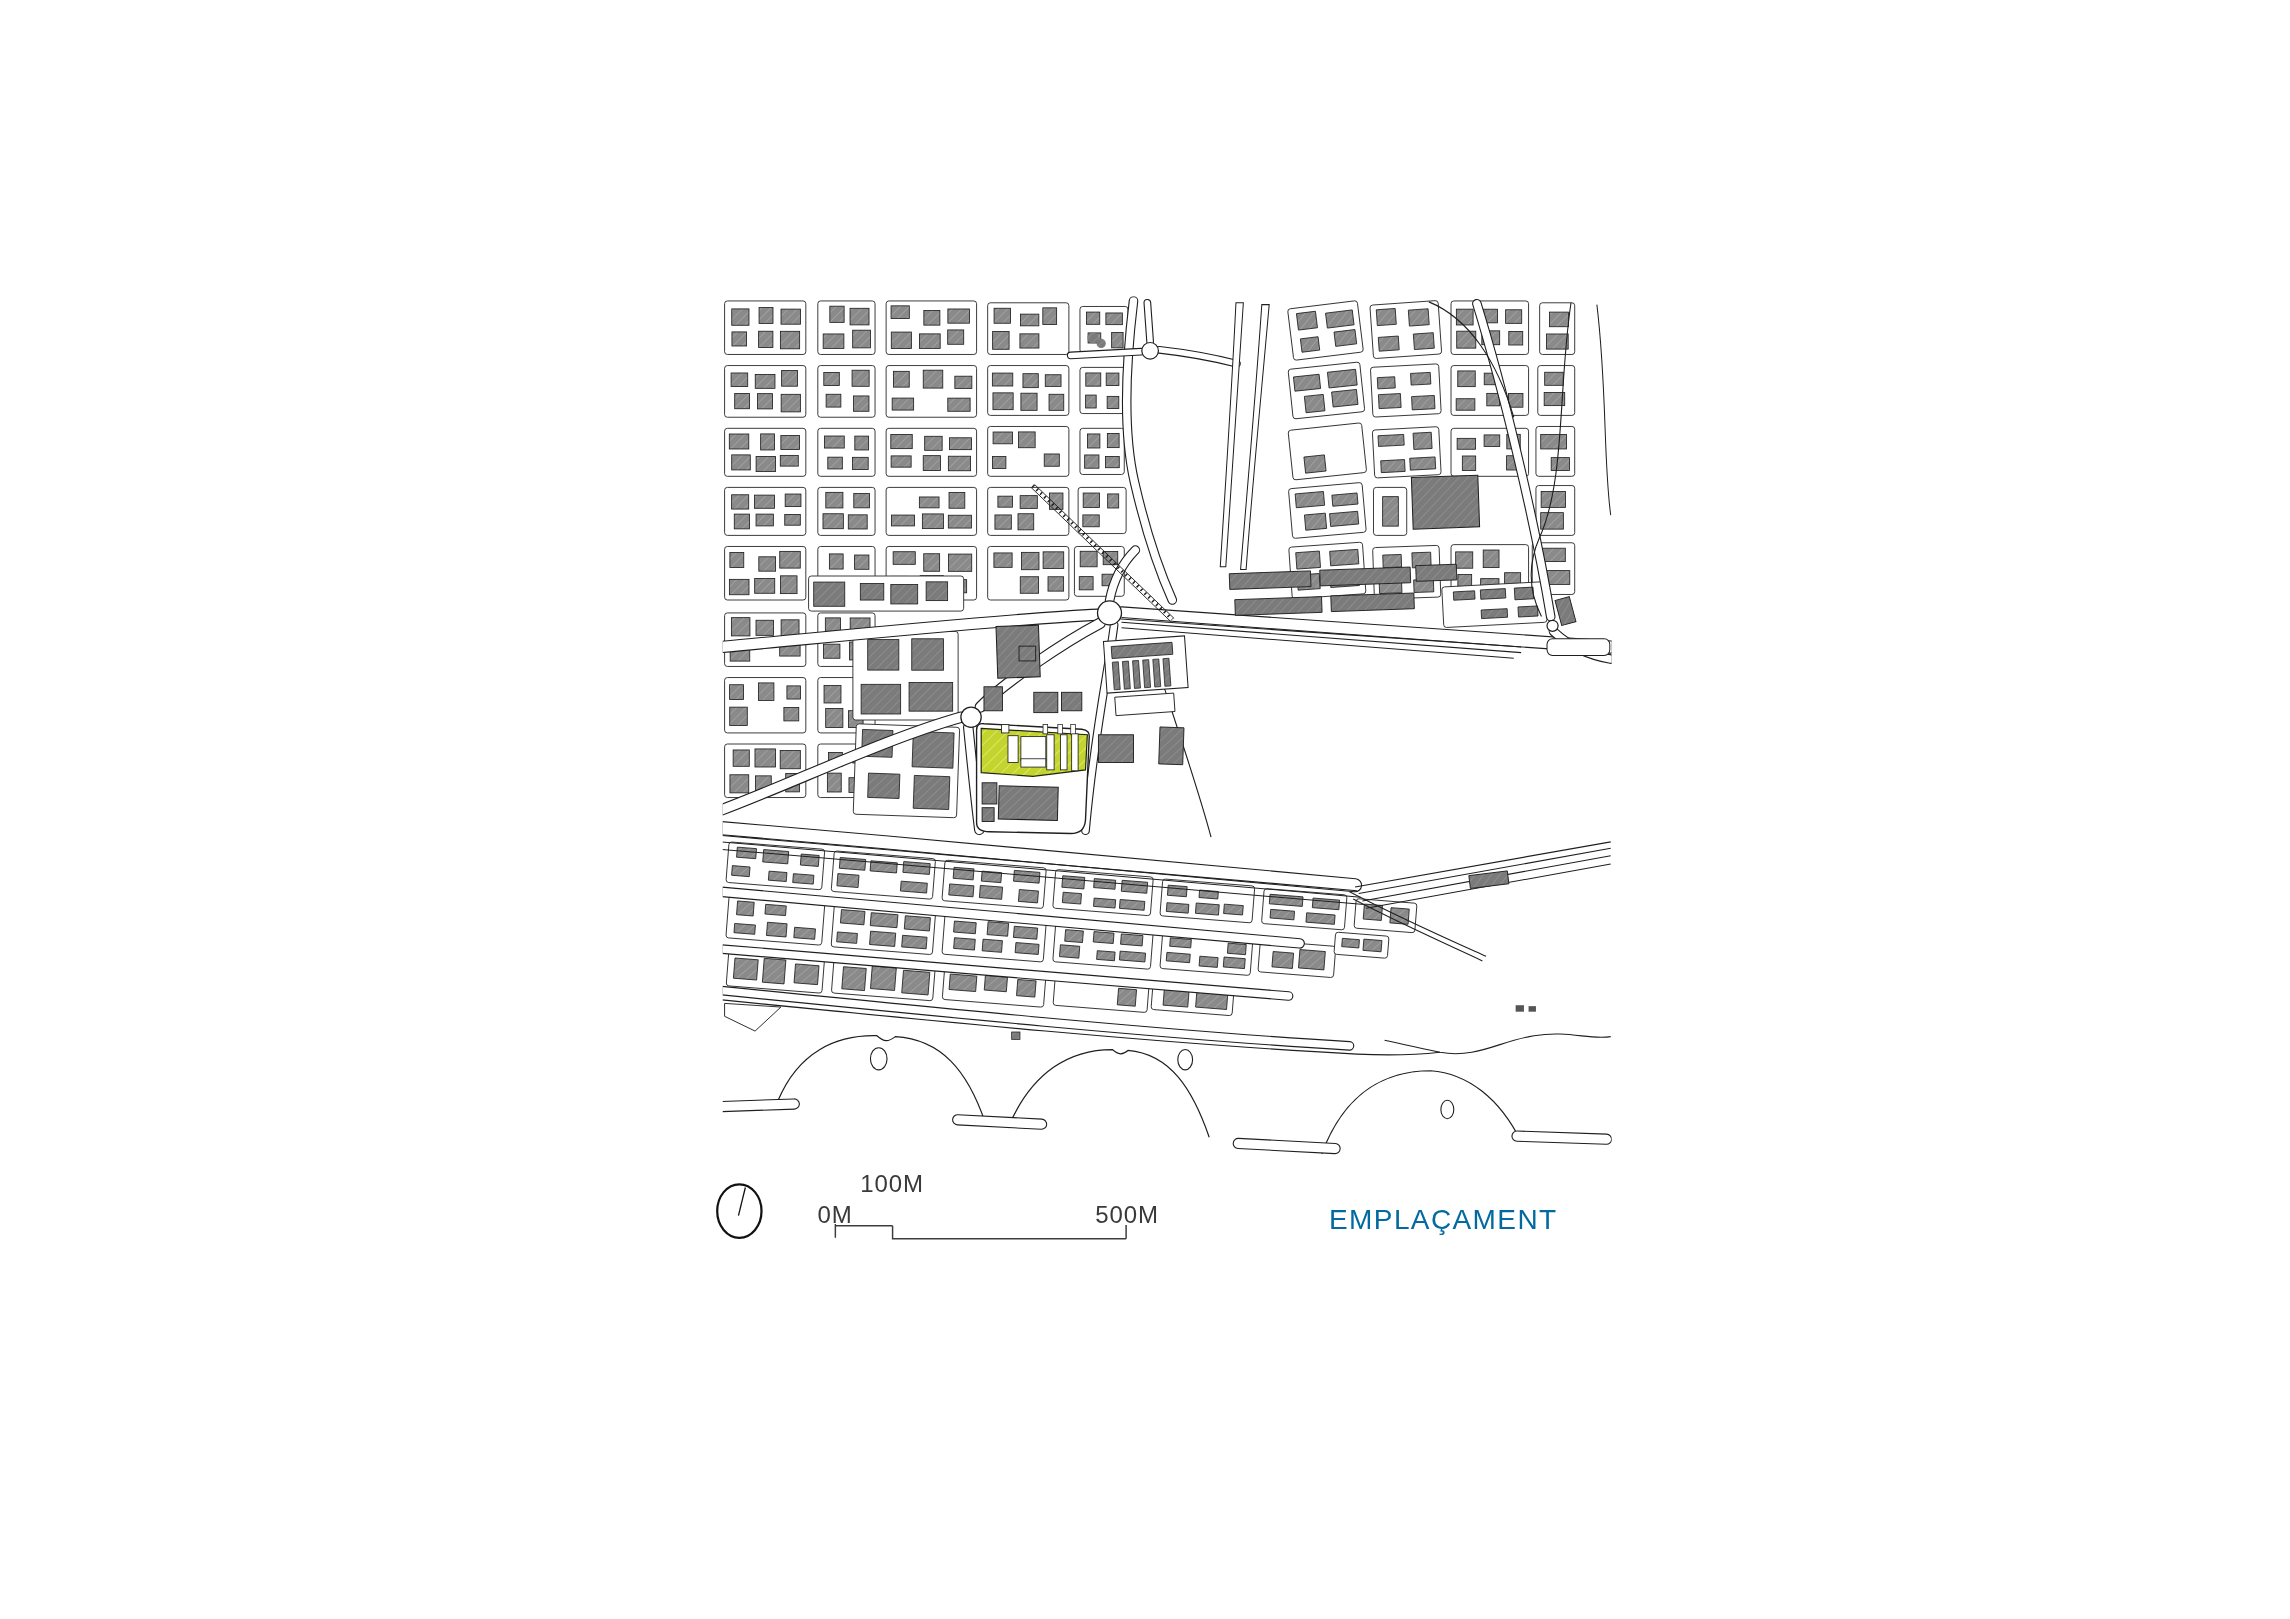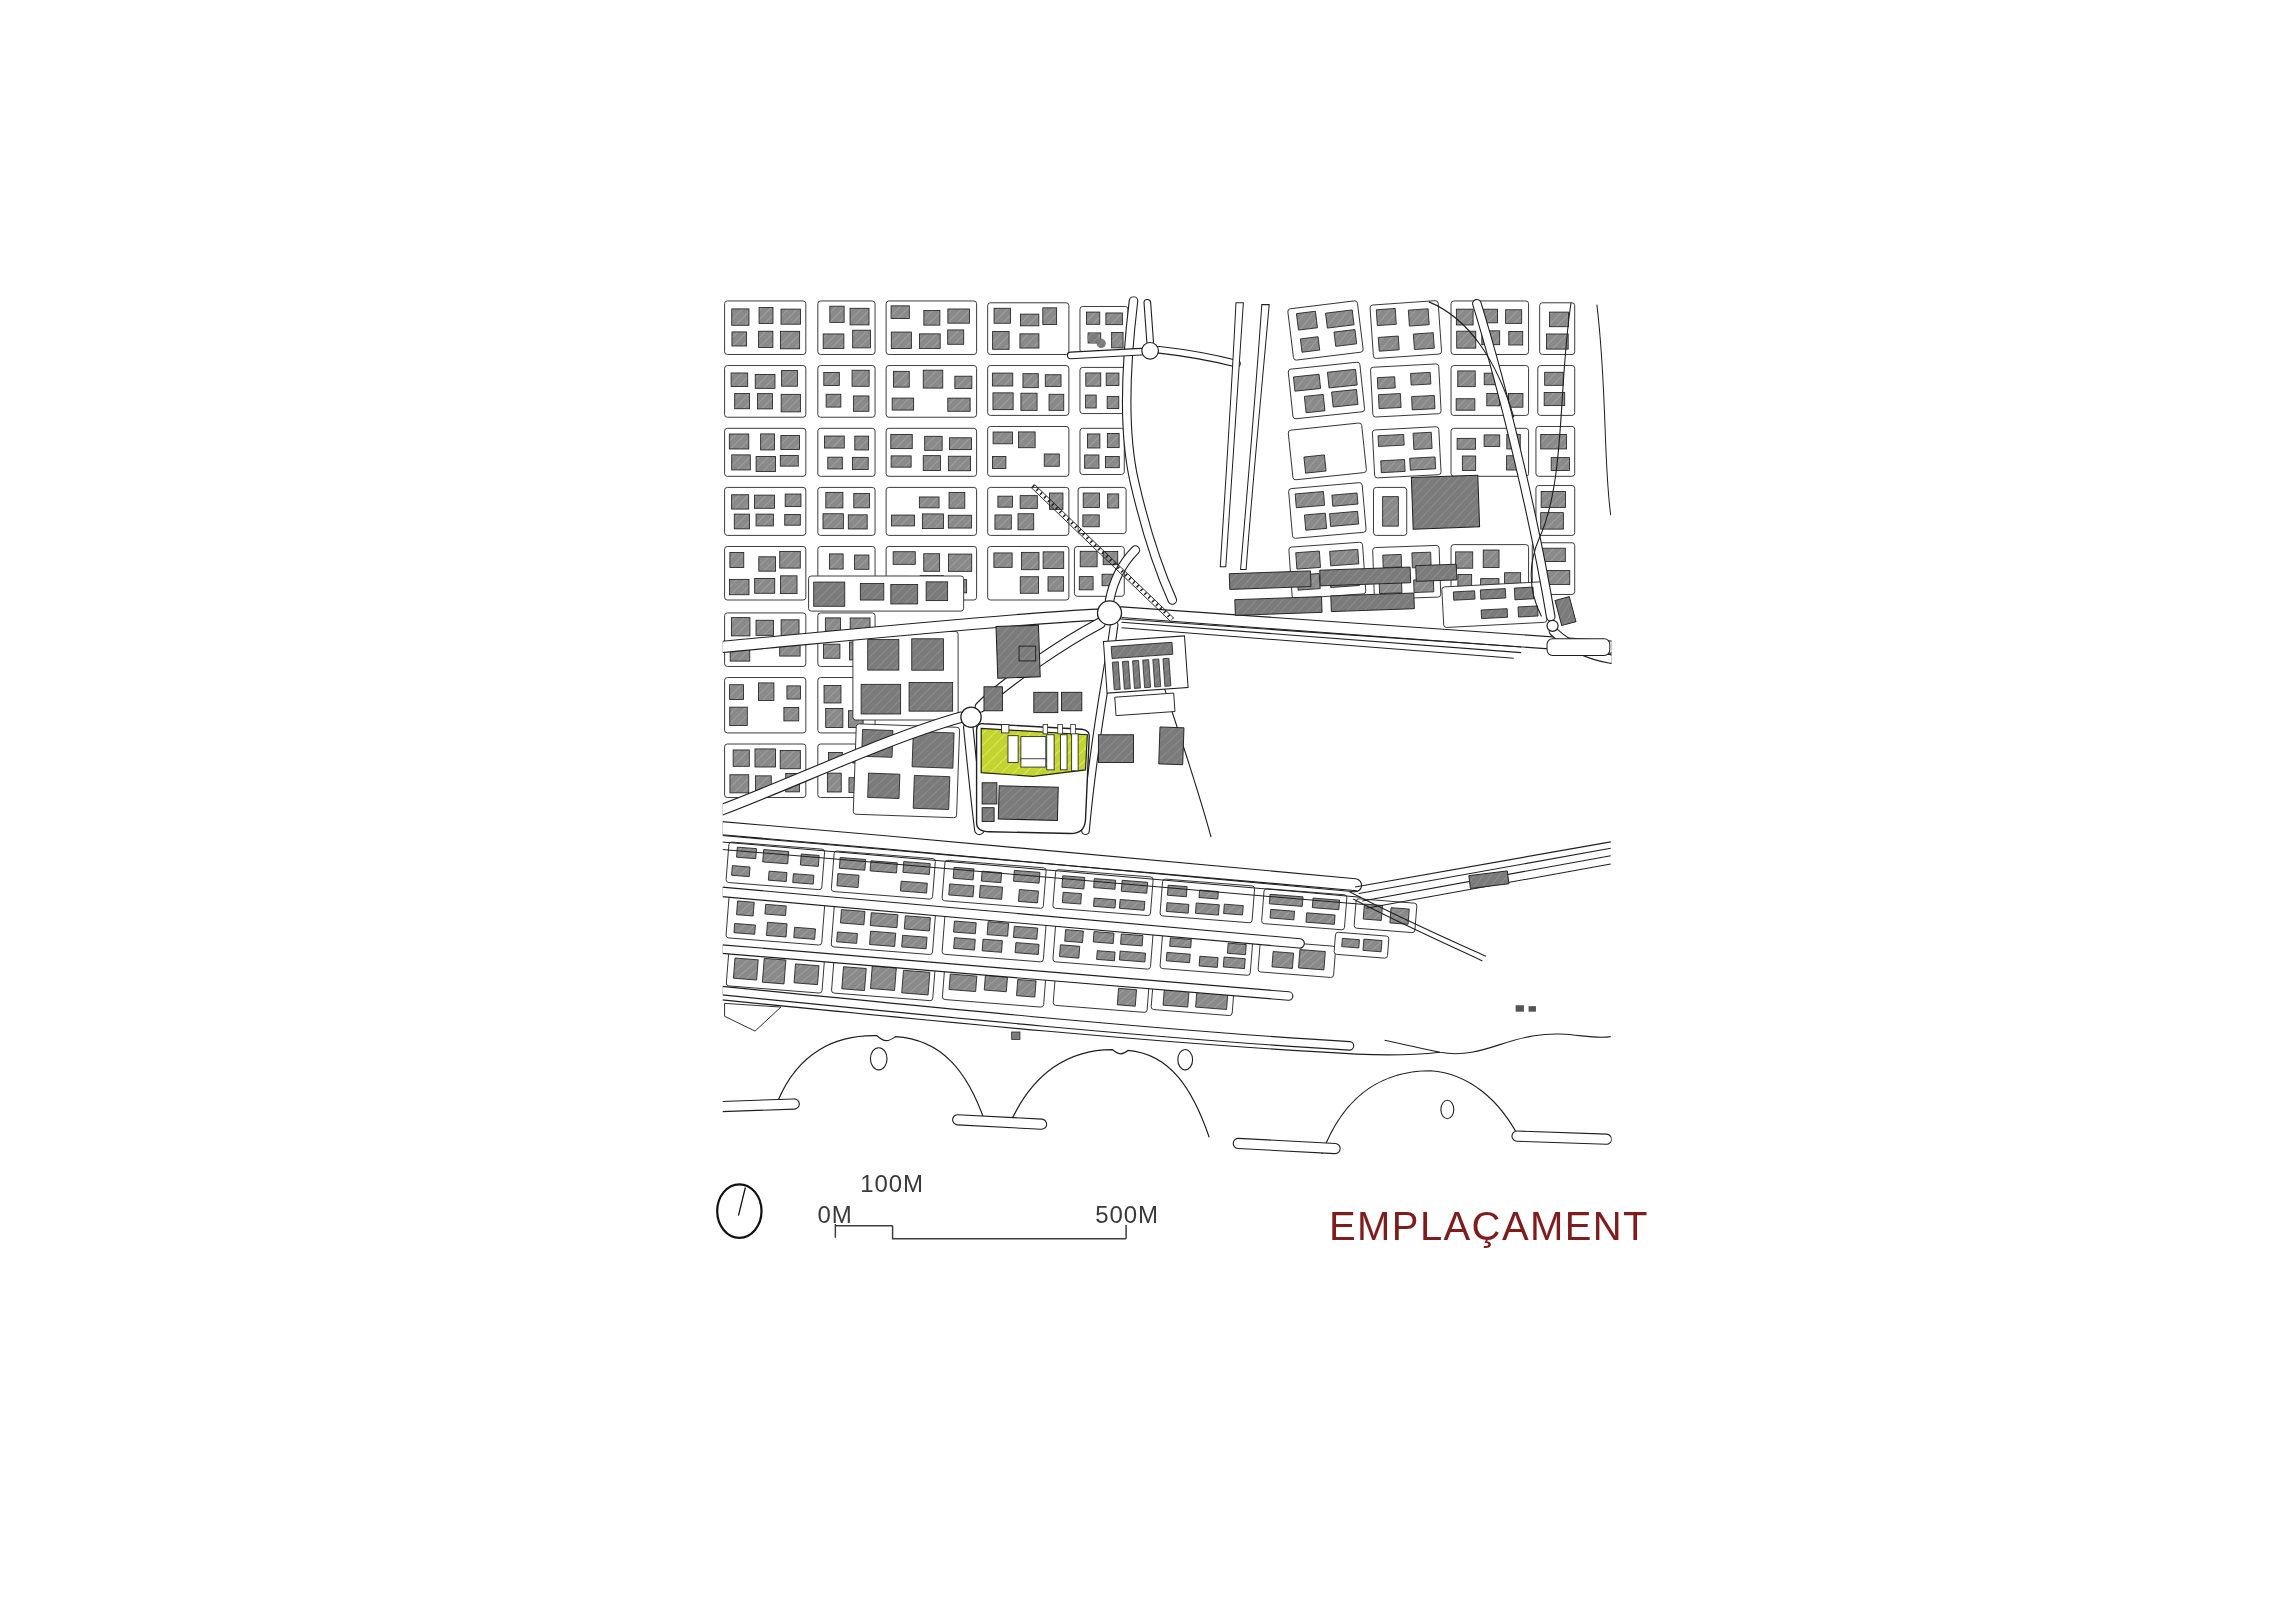--- a/index.html
+++ b/index.html
@@ -2,21 +2,21 @@
 <html style="font-size:14.8px"><head>
 <meta charset="utf-8">
 <style>
   html,body{margin:0;padding:0;background:#ffffff;}
   body{width:2291px;height:1620px;position:relative;overflow:hidden;
        font-family:"Liberation Sans", sans-serif;}
   #page{position:absolute;inset:0;background:#ffffff;}
   #map-svg{position:absolute;left:0;top:0;width:2291px;height:1620px;}
   .lbl{position:absolute;transform:translateX(-50%);color:#3a3a3a;
        font-size:24px;letter-spacing:0.9px;white-space:nowrap;font-weight:400;}
-  #drawing-title{position:absolute;color:#7f1d1d;font-size:40px;font-weight:300;
+  #drawing-title{position:absolute;color:#0369a1;font-size:28px;font-weight:300;
        letter-spacing:1.4px;white-space:nowrap;}
 </style>
 </head>
 <body>
 
 <div id="page">
   <svg id="map-svg" viewBox="0 0 2482 1755" xmlns="http://www.w3.org/2000/svg">
       <defs>
         <pattern id="pb" width="7" height="7" patternUnits="userSpaceOnUse" patternTransform="rotate(45)">
           <rect x="0" y="0" width="7" height="7" fill="#8a8a8a"></rect>

